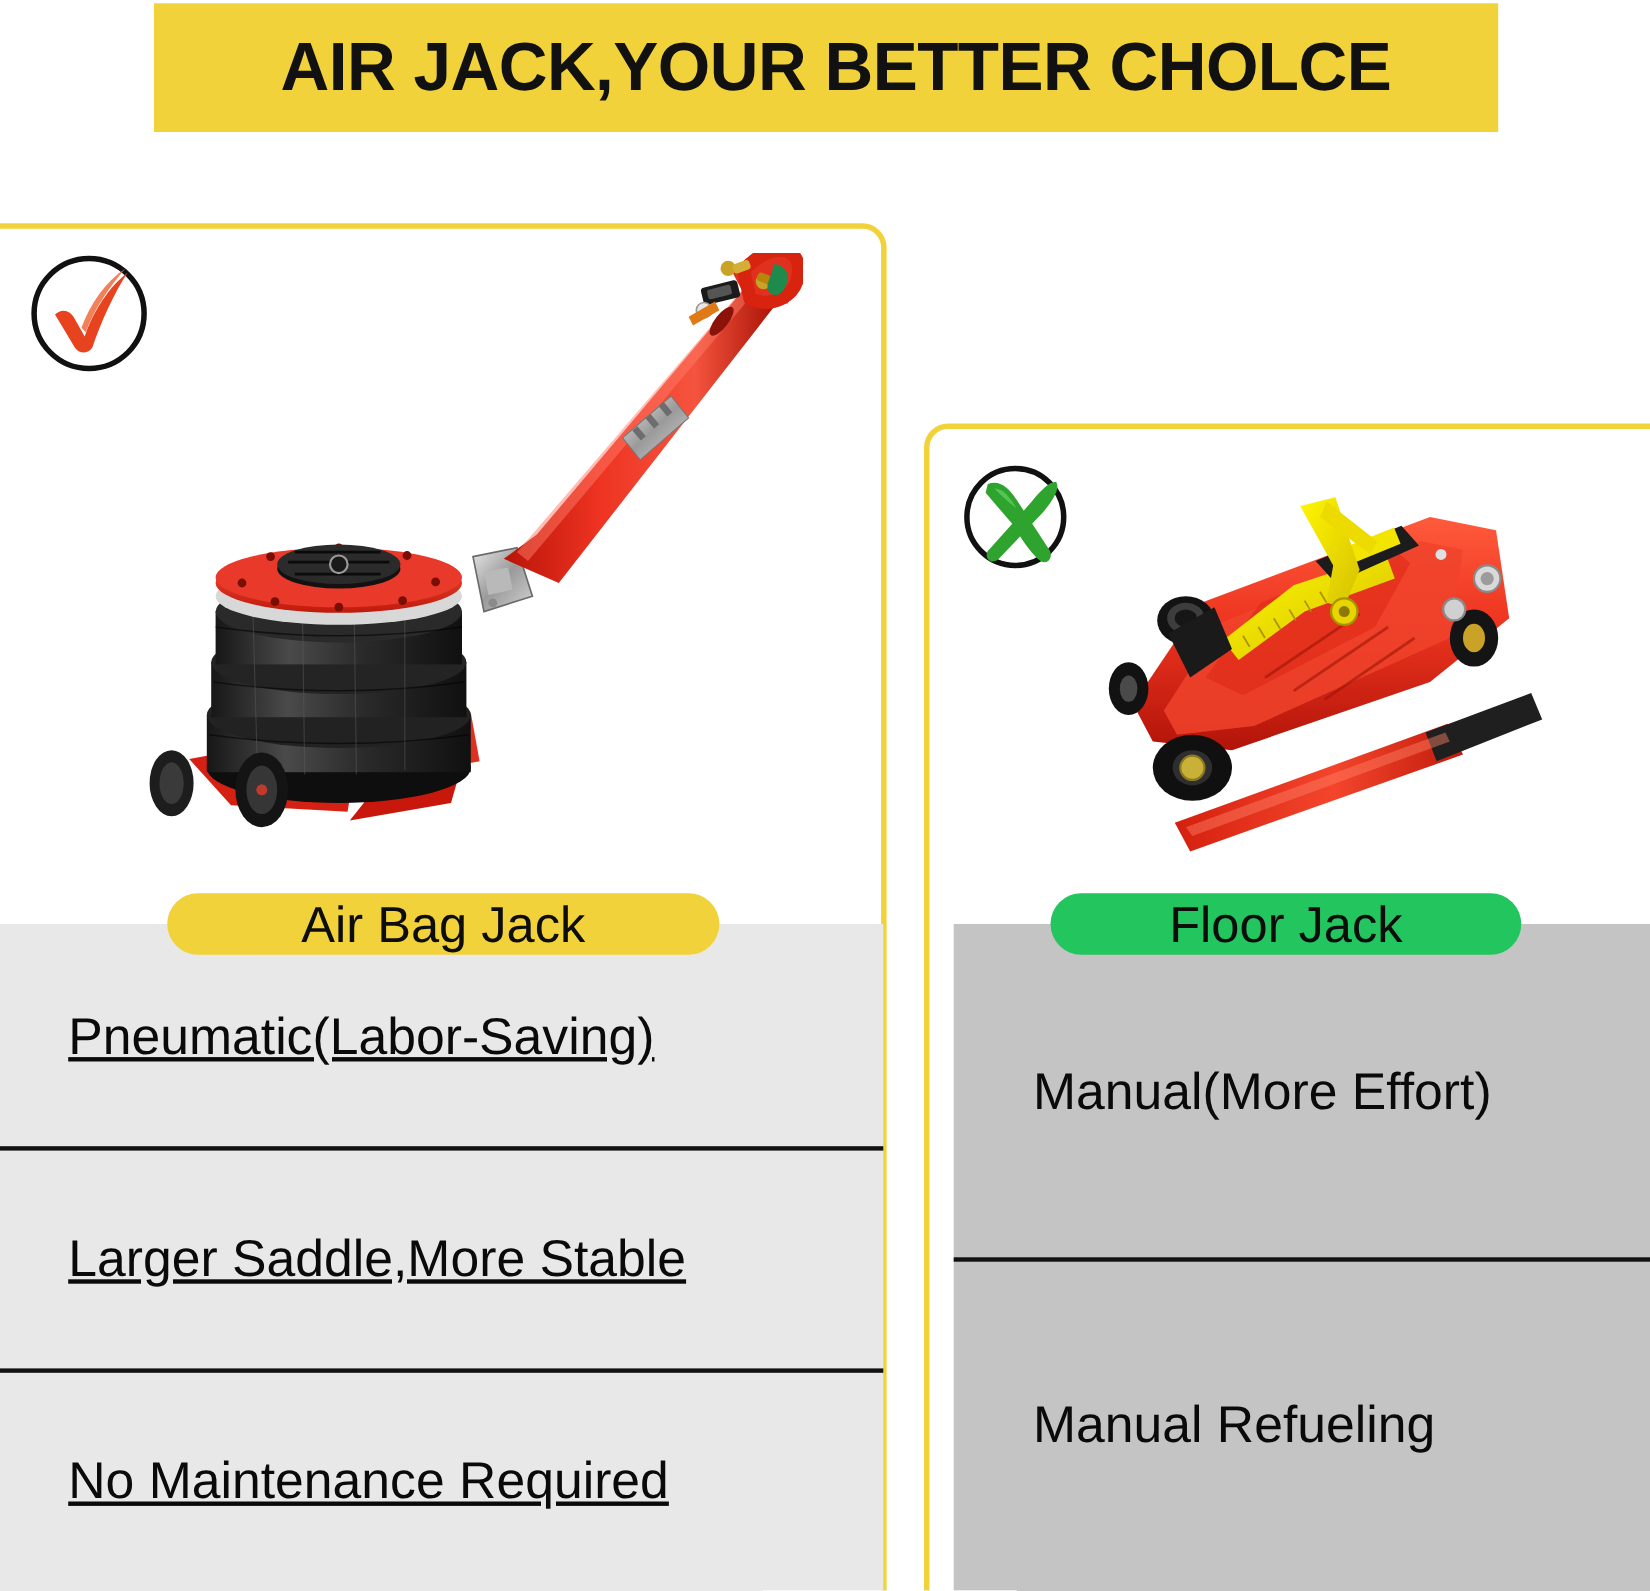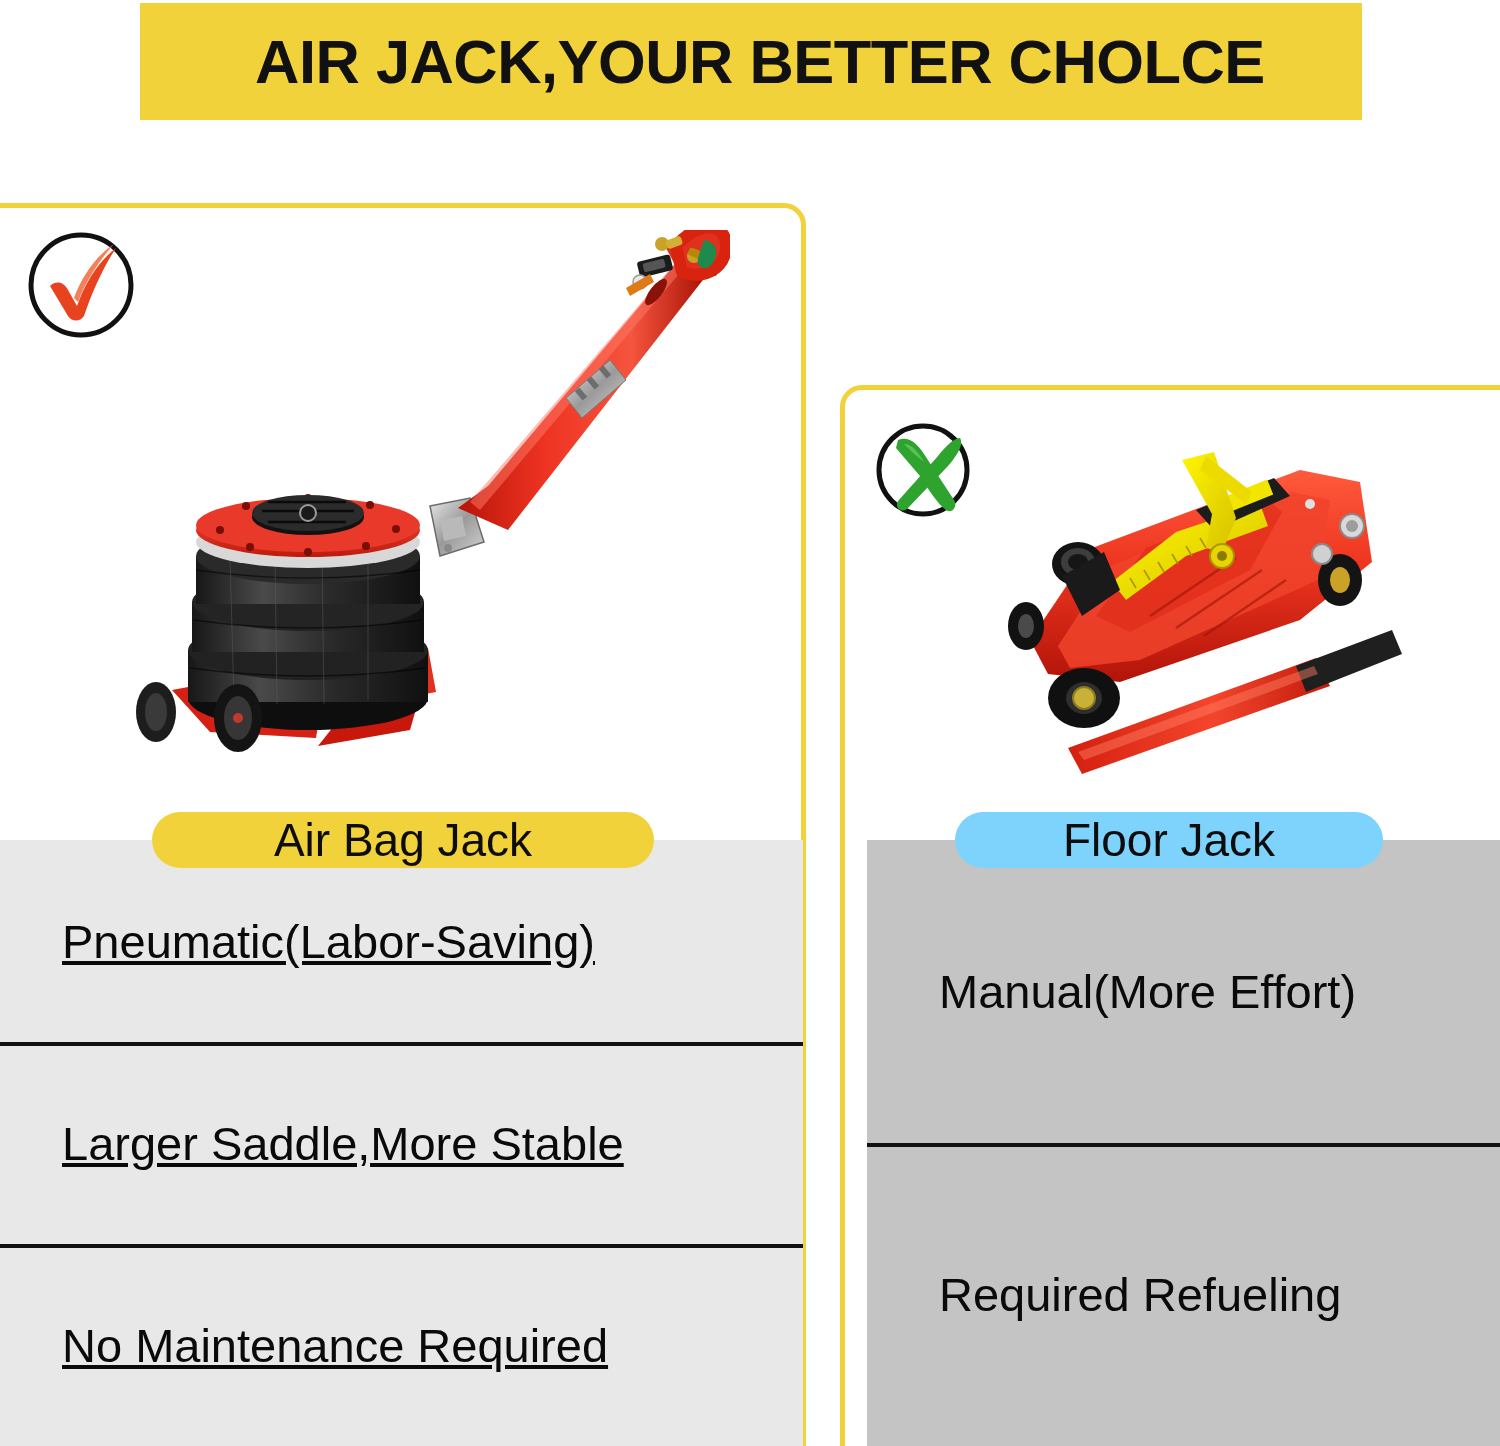--- a/index.html
+++ b/index.html
@@ -337,22 +337,22 @@
   <div class="row">
     <span class="row-text">No Maintenance Required</span>
   </div>
 </div>
 
 <div id="table-right" class="table" style="background: rgb(196, 196, 196);">
   <div class="row">
     <span class="row-text">Manual(More Effort)</span>
   </div>
   <div class="row">
-    <span class="row-text">Required Refueling</span>
+    <span class="row-text">Manual Refueling</span>
   </div>
 </div>
 
 <div id="pill-airbag" class="pill" style="background: rgb(242, 210, 58);">
   <span>Air Bag Jack</span>
 </div>
-<div id="pill-floor" class="pill" style="background: #7dd3fc;">
+<div id="pill-floor" class="pill" style="background: #22c55e;">
   <span>Floor Jack</span>
 </div>
 
 </body></html>

